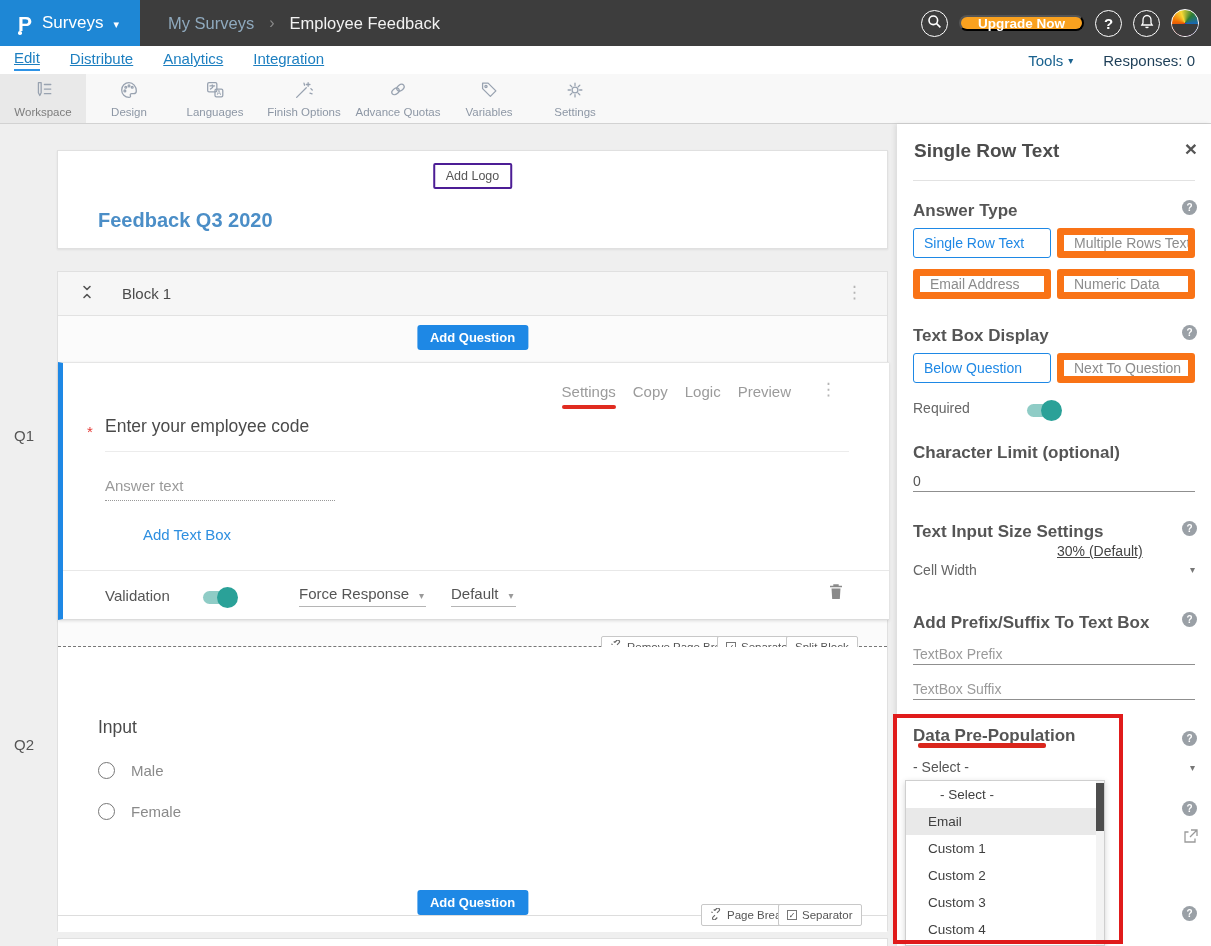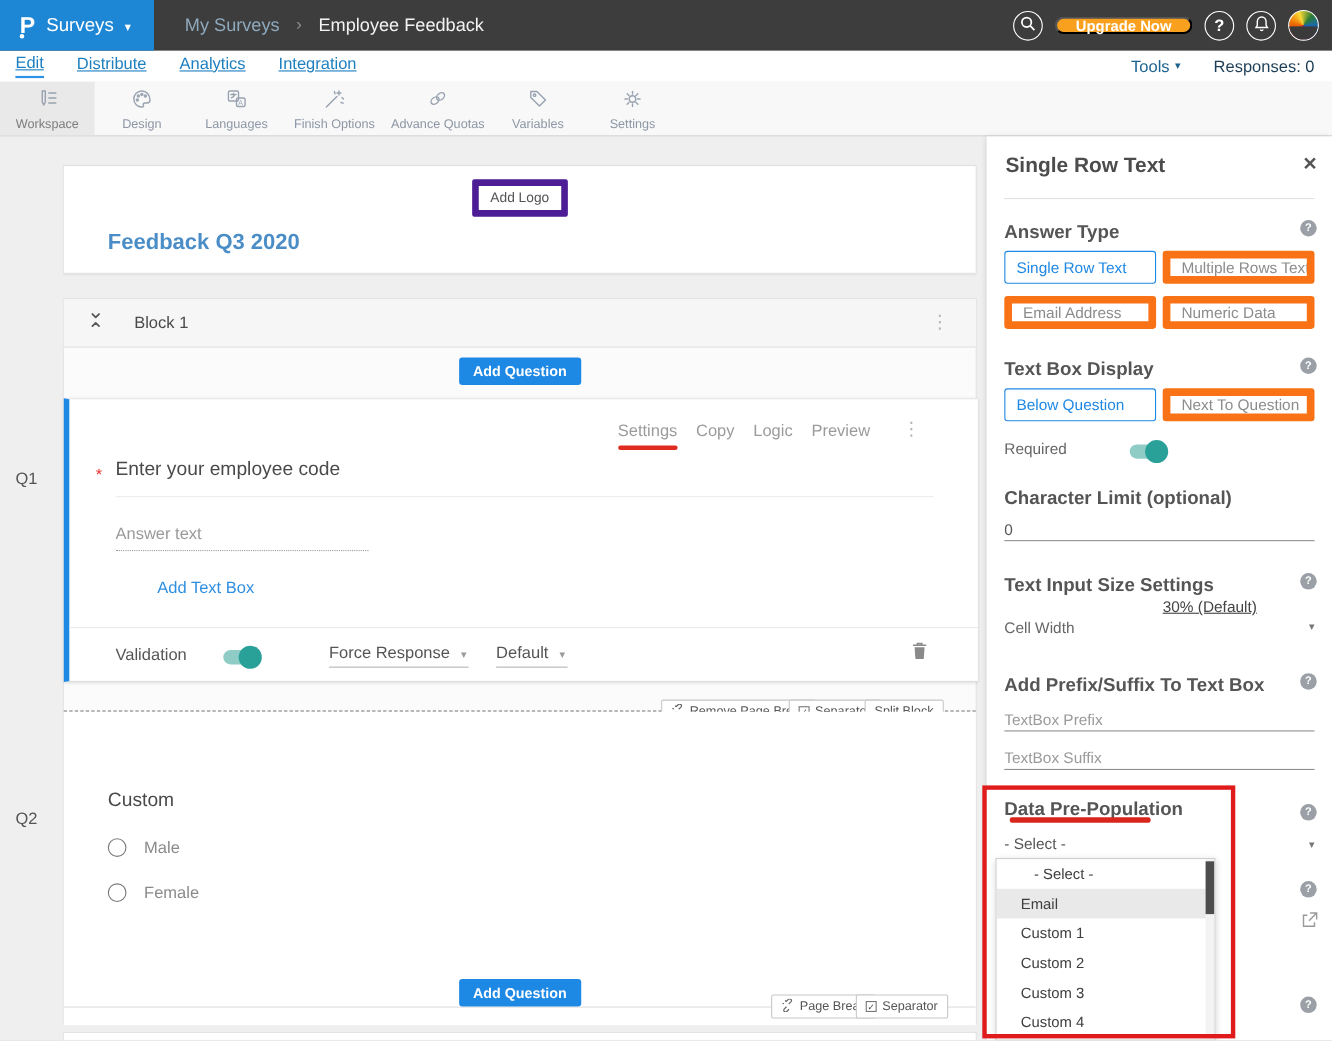--- a/index.html
+++ b/index.html
@@ -41,21 +41,21 @@
 .url-wrap { position:absolute; right:104px; top:84px; width:283px; height:30px; background:#efefef; border:1px solid #c9c9c9; border-radius:2px; display:flex; align-items:center; padding:0 8px; gap:6px;}
 .url-input { flex:1; min-width:0; border:none; background:transparent; font-size:13px; color:#444; outline:none;}
 .preview-btn { position:absolute; right:9px; top:84px; width:84px; height:30px; background:#1e88e5; border:none; color:#fff; border-radius:3px; display:flex; align-items:center; justify-content:center; gap:6px; font-size:13.5px; font-weight:bold;}
 
 
 .main { position:absolute; top:124px; left:0; width:100%; height:822px; }
 .gutter-label { position:absolute; left:14px; font-size:15px; color:#555; }
 
 .card { position:absolute; background:#fff; border:1px solid #e0e0e0; }
 #title-card { left:57px; top:26px; width:831px; height:99px; box-shadow:0 1px 2px rgba(0,0,0,.07);}
-.add-logo { position:absolute; left:50%; transform:translateX(-50%); top:12px; background:#fff; border:6px solid #4c1d95; border-radius:2px; padding:4px 11px; font-size:12.5px; color:#555;}
+.add-logo { position:absolute; left:50%; transform:translateX(-50%); top:12px; background:#fff; border:2px solid #4c1d95; border-radius:2px; padding:4px 11px; font-size:12.5px; color:#555;}
 .survey-title { position:absolute; left:40px; top:58px; font-size:20px; color:#4b8ec7;}
 
 #block-card { left:57px; top:147px; width:831px; height:660px; background:#fbfbfb; }
 .block-header { height:44px; background:#f6f6f6; border-bottom:1px solid #e2e2e2; display:flex; align-items:center; padding:0 22px; gap:28px; position:relative;}
 .block-title { font-size:15px; color:#4a4a4a;}
 .dots { color:#b5b5b5; font-size:17px; line-height:1; letter-spacing:0;}
 .block-dots { position:absolute; right:24px; top:12px;}
 .addq-row { height:46px; position:relative;}
 .btn-primary { background:#1e88e5; color:#fff; font-weight:bold; font-size:13px; border:none; border-radius:3px; padding:5px 13px;}
 .center-x { position:absolute; left:50%; transform:translateX(-50%);}
@@ -310,21 +310,21 @@
         <button class="break-btn" style="left:659px;">
           <span class="checkbox-ic">
               <span>✓</span>
             </span>
           <span>Separator</span>
         </button>
         <button class="break-btn" style="left:728px;">Split Block</button>
       </div>
 
       <div class="page2">
-        <h2 class="q2-text" style="font-weight:normal;">Custom</h2>
+        <h2 class="q2-text" style="font-weight:normal;">Input</h2>
         <div class="radio-row" style="top:115px;">
           <span class="radio"></span>
           <span class="radio-lbl">Male</span>
         </div>
         <div class="radio-row" style="top:156px;">
           <span class="radio"></span>
           <span class="radio-lbl">Female</span>
         </div>
         <div class="page2-line"></div>
         <button class="btn-primary center-x" id="bottom-addq">Add Question</button>

